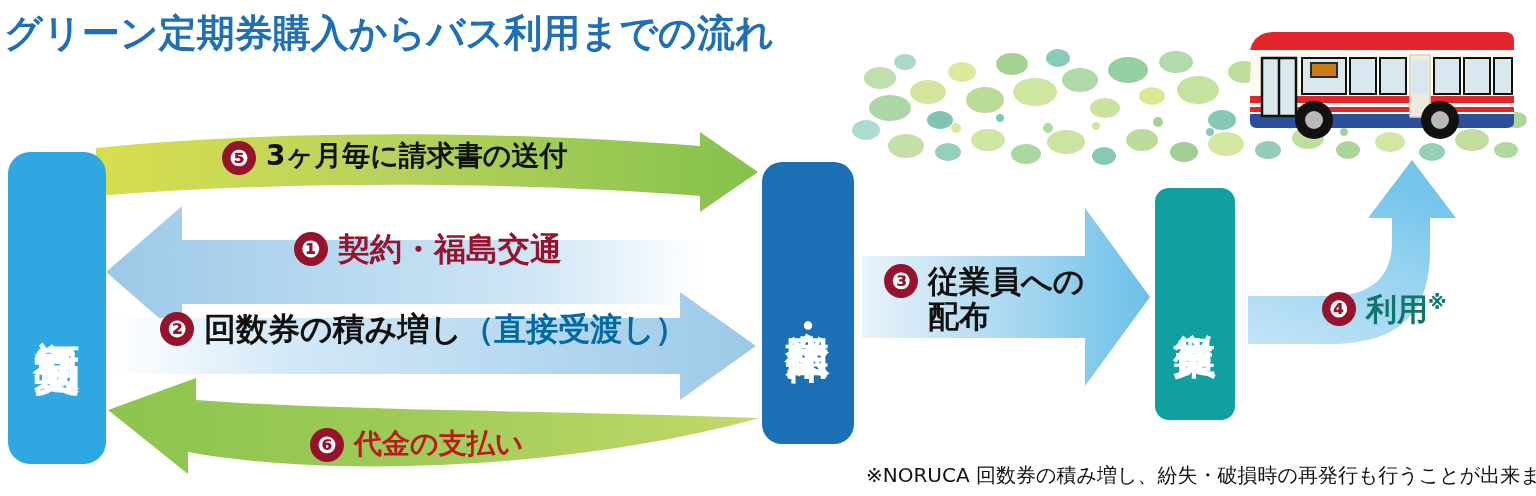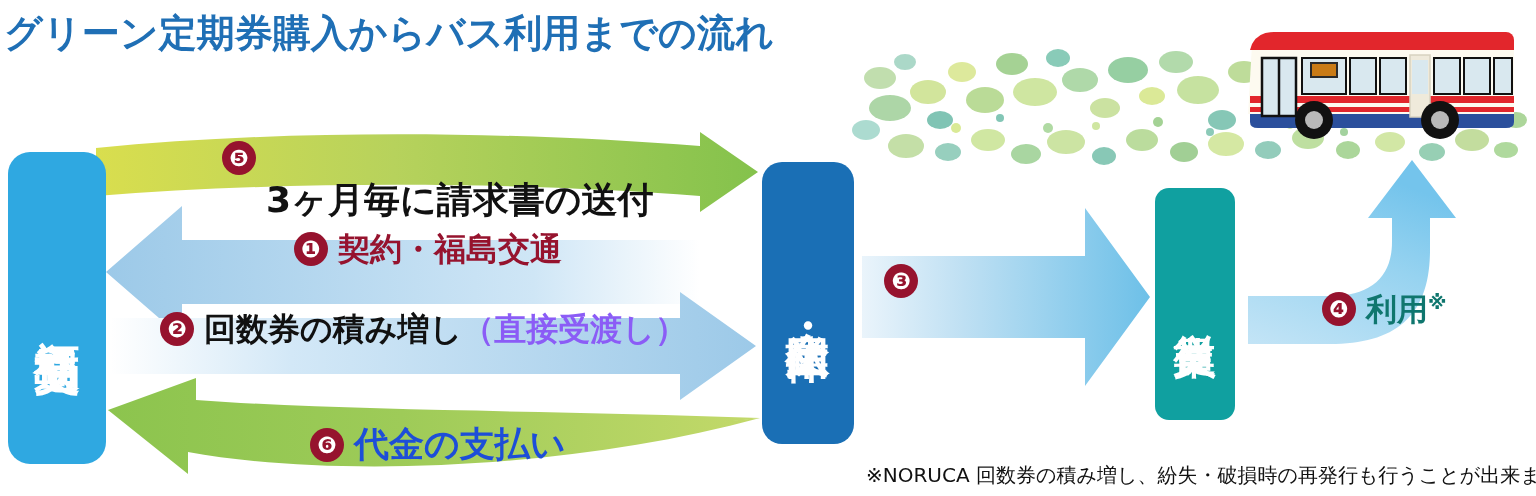--- a/index.html
+++ b/index.html
@@ -37,32 +37,32 @@
   .steplabel{position:absolute;display:flex;align-items:flex-start;gap:10px;
              white-space:nowrap;font-weight:bold;
              font-family:"DejaVu Sans","Liberation Sans",sans-serif;}
   .badge{flex:0 0 auto;border-radius:50%;background:#96132e;color:#fff;
          display:flex;align-items:center;justify-content:center;
          font-weight:bold;line-height:1;}
   .badge.b34{width:34px;height:34px;font-size:23px;}
   .labeltext{line-height:1.12;}
 
   #lbl5{left:222px;top:140px;}
-  #lbl5 .labeltext{font-size:36px;color:#111111;margin-top:40px;}
+  #lbl5 .labeltext{font-size:28px;color:#111111;}
   #lbl5 .badge{margin-top:1px;}
 
   #lbl1{left:294px;top:232px;}
   #lbl1 .labeltext{font-size:32px;color:#96132e;}
 
   #lbl2{left:160px;top:312px;}
   #lbl2 .labeltext{font-size:32px;color:#111111;}
-  #lbl2 .paren{color:#8b5cf6;}
+  #lbl2 .paren{color:#0369a1;}
 
   #lbl6{left:310px;top:428px;}
-  #lbl6 .labeltext{font-size:35px;color:#1d4ed8;font-family:Liberation Mono, monospace;}
+  #lbl6 .labeltext{font-size:28px;color:#b91c1c;}
 
   #lbl3{left:884px;top:264px;}
   #lbl3 .labeltext{font-size:31px;color:#111111;}
 
   #lbl4{left:1322px;top:292px;}
   #lbl4 .labeltext{font-size:31px;color:#0f766e;}
   #lbl4 .ast{font-size:19px;vertical-align:super;}
 
   
   #footnote{position:absolute;left:866px;top:462px;
@@ -245,20 +245,21 @@
     <span class="labeltext"><span>回数券の積み増し</span><span class="paren">（直接受渡し）</span></span>
   </div>
 
   <div class="steplabel" id="lbl6">
     <span class="badge b34">❻</span>
     <span class="labeltext">代金の支払い</span>
   </div>
 
   <div class="steplabel" id="lbl3">
     <span class="badge b34">❸</span>
+    <span class="labeltext"><span>従業員への</span><br><span>配布</span></span>
   </div>
 
   <div class="steplabel" id="lbl4">
     <span class="badge b34">❹</span>
     <span class="labeltext"><span>利用</span><span class="ast">※</span></span>
   </div>
 
   <div id="footnote">※NORUCA 回数券の積み増し、紛失・破損時の再発行も行うことが出来ます。</div>
 
 </div>

